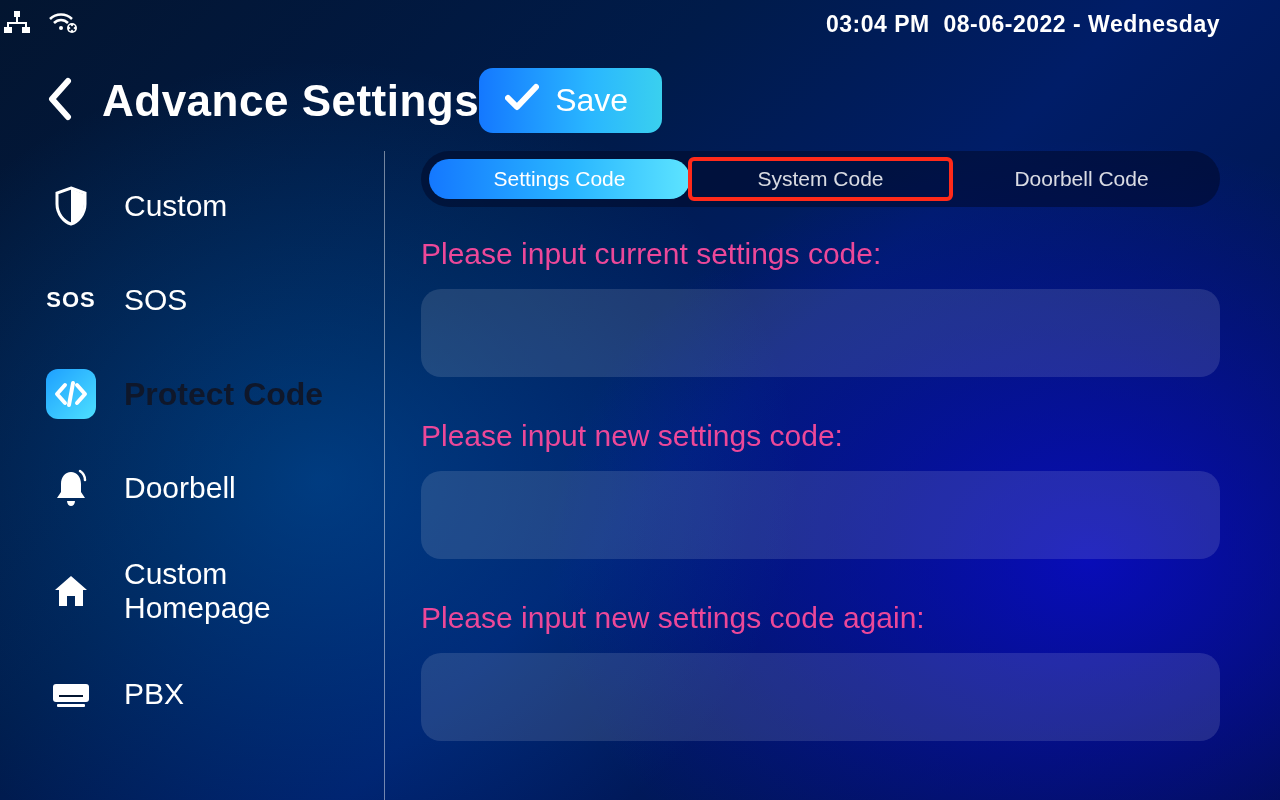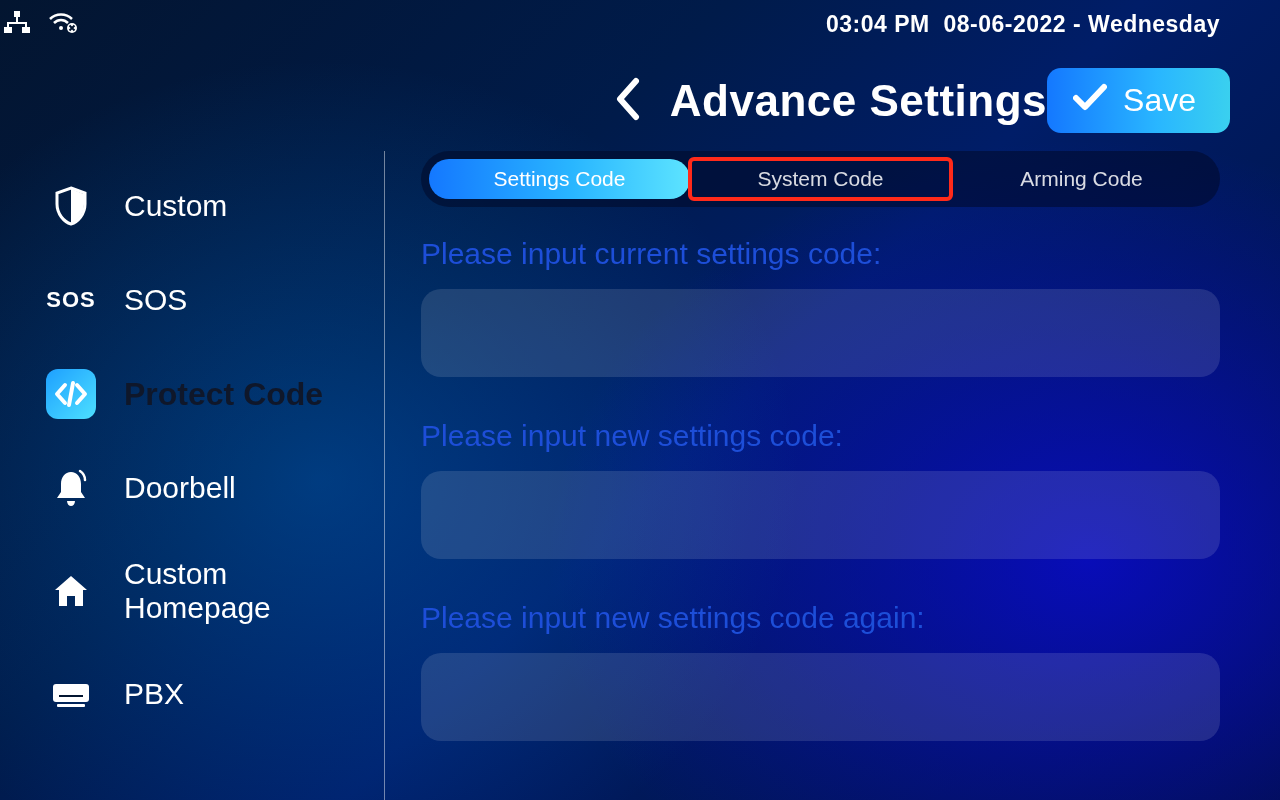--- a/index.html
+++ b/index.html
@@ -17,22 +17,22 @@
 
 .status-bar {
   display: flex; justify-content: space-between; align-items: center;
   padding: 10px 60px 0 4px; height: 38px;
 }
 .status-icons { display:flex; gap:18px; align-items:center; }
 .status-time { font-size: 23px; font-weight:700; letter-spacing:0.5px; }
 
 
 .header {
-  display:flex; align-items:center; justify-content:flex-end;
-  padding: 30px 50px 18px 46px;
+  display:flex; align-items:center; justify-content:flex-start;
+  padding: 30px 74px 18px 46px;
 }
 .header-left { display:flex; align-items:center; gap:28px; }
 .page-title { font-size:44px; font-weight:700; letter-spacing:0.5px; }
 
 .save-btn {
   display:flex; align-items:center; gap:16px;
   background: linear-gradient(90deg, #1478ff 0%, #29b6ff 60%, #3ad0ef 100%);
   border:none; border-radius:14px;
   padding: 14px 34px 14px 26px;
   font-size:32px; color:#fff; font-weight:500;
@@ -80,21 +80,21 @@
   border-radius:34px;
   color:rgba(255,255,255,0.85);
   cursor:pointer; position:relative;
 }
 .tab.active {
   background: linear-gradient(90deg, #1478ff 0%, #29b6ff 55%, #5de4ff 100%);
   color:#fff; font-weight:500;
 }
 .tab.highlight { outline:4px solid #ff2a1a; outline-offset:-2px; border-radius:4px; }
 
-.form-label { font-size:30px; margin: 6px 0 18px 0; color:#1d4ed8; }
+.form-label { font-size:30px; margin: 6px 0 18px 0; color:#ec4899; }
 .form-input {
   width:100%; height:88px;
   background: rgba(255,255,255,0.12);
   border:none; border-radius:20px;
   margin-bottom:36px;
   font-size:28px; color:#fff; padding:0 24px;
 }
 </style>
 </head>
 <body>
@@ -209,21 +209,21 @@
       </span>
       <span class="side-label">PBX</span>
     </div>
 
   </nav>
 
   <main class="main">
     <div class="tabs">
       <div class="tab active">Settings Code</div>
       <div class="tab highlight">System Code</div>
-      <div class="tab">Arming Code</div>
+      <div class="tab">Doorbell Code</div>
     </div>
 
     <div class="form-label">Please input current settings code:</div>
     <input class="form-input" type="password" style="">
 
     <div class="form-label">Please input new settings code:</div>
     <input class="form-input" type="password" style="">
 
     <div class="form-label">Please input new settings code again:</div>
     <input class="form-input" type="password" style="">

